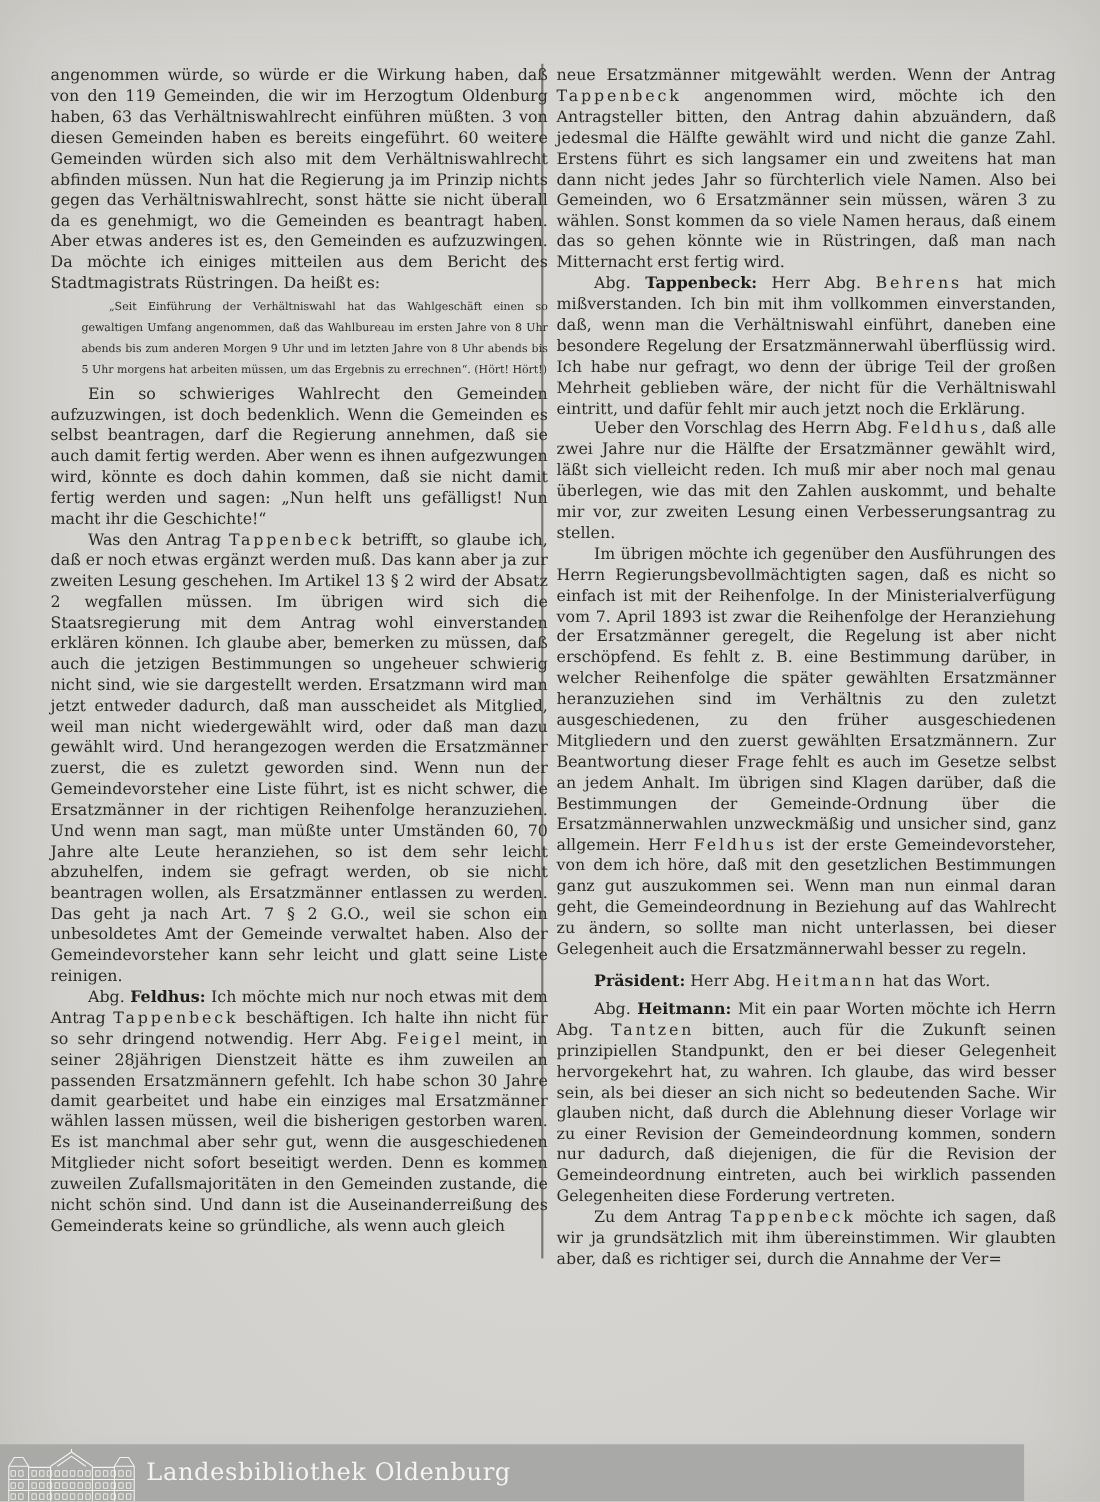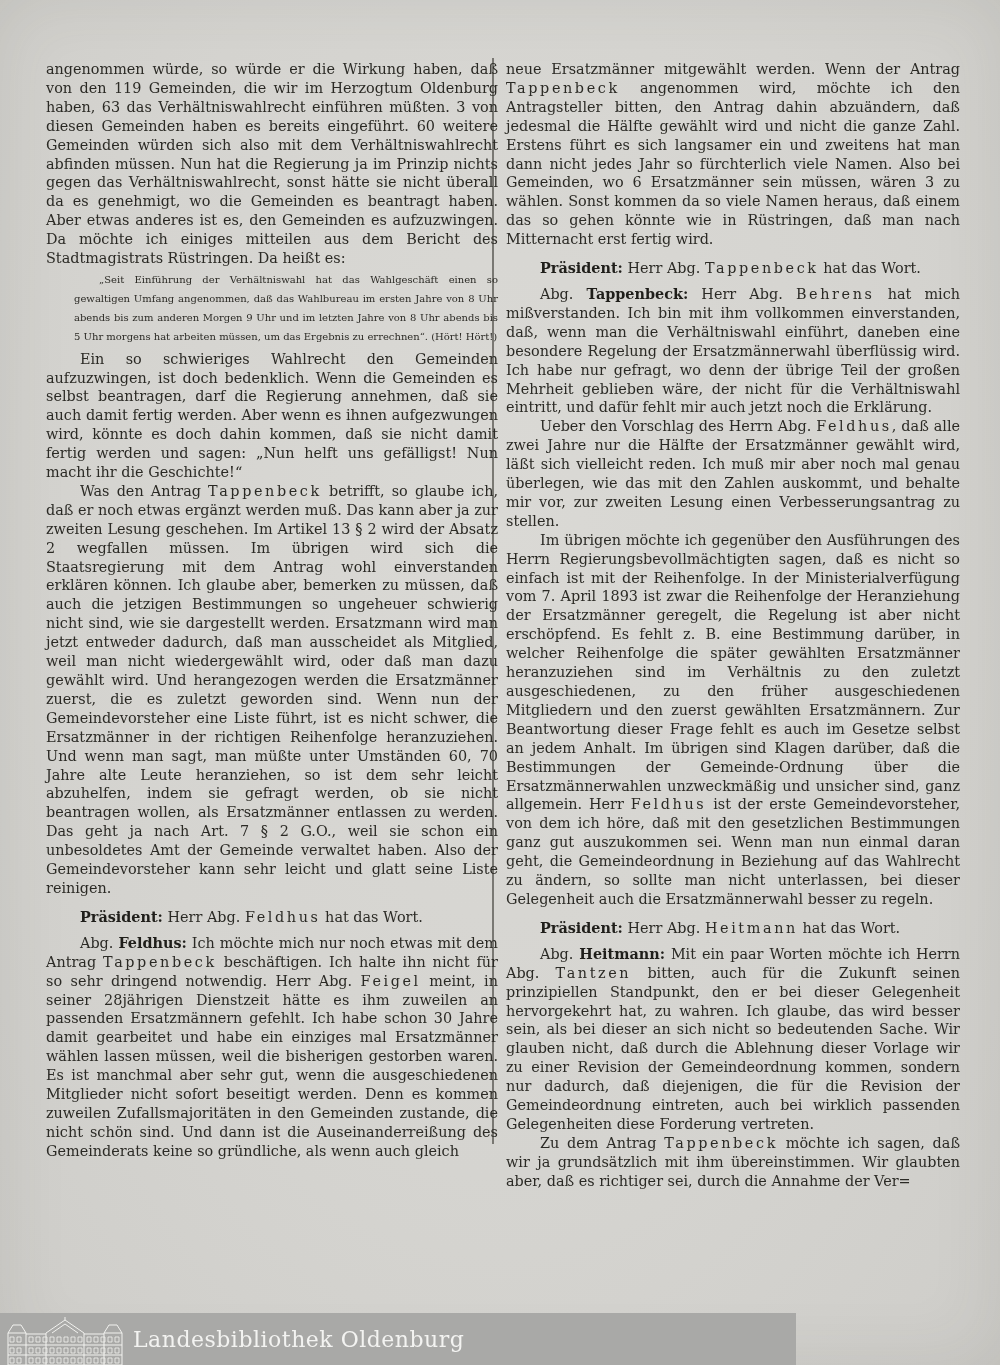--- a/index.html
+++ b/index.html
@@ -31,21 +31,21 @@
     position:absolute;left:492px;top:58px;width:2px;height:1086px;
     background:#55534d;opacity:.72;
   }
   .para{margin:0;}
   .para.ind{text-indent:34px;}
   .para.quote{margin:3px 0 3px 28px;text-indent:25px;font-size:10px;}
   .para.speech{margin:10px 0 7px;text-indent:34px;}
   .b{font-weight:bold;color:#1f1e1a;}
   .sp{letter-spacing:2.6px;}
   .banner{
-    position:absolute;left:0;bottom:0;width:796px;height:52px;
+    position:absolute;left:0;bottom:0;width:931px;height:52px;
     background:#a9a9a7;
   }
   .banner svg{position:absolute;left:6px;bottom:0;display:block;}
   .banner-label{
     position:absolute;left:133px;top:50%;transform:translateY(-50%);
     font-size:22px;color:#f3f3f1;letter-spacing:.5px;white-space:nowrap;
   }
 </style>
 </head>
 <body>
@@ -53,26 +53,24 @@
 <div class="page">
 
 
   <div class="divider"></div>
 
   <div class="col col-left">
       <p class="para"><span>angenommen würde, so würde er die Wirkung haben, daß von den 119 Gemeinden, die wir im Herzogtum Oldenburg haben, 63 das Verhältniswahlrecht einführen müßten. 3 von diesen Gemeinden haben es bereits eingeführt. 60 weitere Gemeinden würden sich also mit dem Verhältniswahlrecht abfinden müssen. Nun hat die Regierung ja im Prinzip nichts gegen das Verhältniswahlrecht, sonst hätte sie nicht überall da es genehmigt, wo die Gemeinden es beantragt haben. Aber etwas anderes ist es, den Gemeinden es aufzuzwingen. Da möchte ich einiges mitteilen aus dem Bericht des Stadtmagistrats Rüstringen. Da heißt es:</span></p>
       <p class="para quote"><span>„Seit Einführung der Verhältniswahl hat das Wahlgeschäft einen so gewaltigen Umfang angenommen, daß das Wahlbureau im ersten Jahre von 8 Uhr abends bis zum anderen Morgen 9 Uhr und im letzten Jahre von 8 Uhr abends bis 5 Uhr morgens hat arbeiten müssen, um das Ergebnis zu errechnen“. (Hört! Hört!)</span></p>
       <p class="para ind"><span>Ein so schwieriges Wahlrecht den Gemeinden aufzuzwingen, ist doch bedenklich. Wenn die Gemeinden es selbst beantragen, darf die Regierung annehmen, daß sie auch damit fertig werden. Aber wenn es ihnen aufgezwungen wird, könnte es doch dahin kommen, daß sie nicht damit fertig werden und sagen: „Nun helft uns gefälligst! Nun macht ihr die Geschichte!“</span></p>
       <p class="para ind"><span>Was den Antrag </span><span class="sp">Tappenbeck</span><span> betrifft, so glaube ich, daß er noch etwas ergänzt werden muß. Das kann aber ja zur zweiten Lesung geschehen. Im Artikel 13 § 2 wird der Absatz 2 wegfallen müssen. Im übrigen wird sich die Staatsregierung mit dem Antrag wohl einverstanden erklären können. Ich glaube aber, bemerken zu müssen, daß auch die jetzigen Bestimmungen so ungeheuer schwierig nicht sind, wie sie dargestellt werden. Ersatzmann wird man jetzt entweder dadurch, daß man ausscheidet als Mitglied, weil man nicht wiedergewählt wird, oder daß man dazu gewählt wird. Und herangezogen werden die Ersatzmänner zuerst, die es zuletzt geworden sind. Wenn nun der Gemeindevorsteher eine Liste führt, ist es nicht schwer, die Ersatzmänner in der richtigen Reihenfolge heranzuziehen. Und wenn man sagt, man müßte unter Umständen 60, 70 Jahre alte Leute heranziehen, so ist dem sehr leicht abzuhelfen, indem sie gefragt werden, ob sie nicht beantragen wollen, als Ersatzmänner entlassen zu werden. Das geht ja nach Art. 7 § 2 G.O., weil sie schon ein unbesoldetes Amt der Gemeinde verwaltet haben. Also der Gemeindevorsteher kann sehr leicht und glatt seine Liste reinigen.</span></p>
-      <p class="para speech"><span class="b">Präsident:</span><span> Herr Abg. </span><span class="sp">Feldhus</span><span> hat das Wort.</span></p>
       <p class="para ind"><span>Abg. </span><span class="b">Feldhus:</span><span> Ich möchte mich nur noch etwas mit dem Antrag </span><span class="sp">Tappenbeck</span><span> beschäftigen. Ich halte ihn nicht für so sehr dringend notwendig. Herr Abg. </span><span class="sp">Feigel</span><span> meint, in seiner 28jährigen Dienstzeit hätte es ihm zuweilen an passenden Ersatzmännern gefehlt. Ich habe schon 30 Jahre damit gearbeitet und habe ein einziges mal Ersatzmänner wählen lassen müssen, weil die bisherigen gestorben waren. Es ist manchmal aber sehr gut, wenn die ausgeschiedenen Mitglieder nicht sofort beseitigt werden. Denn es kommen zuweilen Zufallsmajoritäten in den Gemeinden zustande, die nicht schön sind. Und dann ist die Auseinanderreißung des Gemeinderats keine so gründliche, als wenn auch gleich</span></p>
     </div>
   <div class="col col-right">
       <p class="para"><span>neue Ersatzmänner mitgewählt werden. Wenn der Antrag </span><span class="sp">Tappenbeck</span><span> angenommen wird, möchte ich den Antragsteller bitten, den Antrag dahin abzuändern, daß jedesmal die Hälfte gewählt wird und nicht die ganze Zahl. Erstens führt es sich langsamer ein und zweitens hat man dann nicht jedes Jahr so fürchterlich viele Namen. Also bei Gemeinden, wo 6 Ersatzmänner sein müssen, wären 3 zu wählen. Sonst kommen da so viele Namen heraus, daß einem das so gehen könnte wie in Rüstringen, daß man nach Mitternacht erst fertig wird.</span></p>
-      <p class="para speech"><span class="b">Präsident:</span><span> Herr Abg. </span><span class="sp">Tappenbeck</span><span> hat das Wort.</span></p>
       <p class="para ind"><span>Abg. </span><span class="b">Tappenbeck:</span><span> Herr Abg. </span><span class="sp">Behrens</span><span> hat mich mißverstanden. Ich bin mit ihm vollkommen einverstanden, daß, wenn man die Verhältniswahl einführt, daneben eine besondere Regelung der Ersatzmännerwahl überflüssig wird. Ich habe nur gefragt, wo denn der übrige Teil der großen Mehrheit geblieben wäre, der nicht für die Verhältniswahl eintritt, und dafür fehlt mir auch jetzt noch die Erklärung.</span></p>
       <p class="para ind"><span>Ueber den Vorschlag des Herrn Abg. </span><span class="sp">Feldhus</span><span>, daß alle zwei Jahre nur die Hälfte der Ersatzmänner gewählt wird, läßt sich vielleicht reden. Ich muß mir aber noch mal genau überlegen, wie das mit den Zahlen auskommt, und behalte mir vor, zur zweiten Lesung einen Verbesserungsantrag zu stellen.</span></p>
       <p class="para ind"><span>Im übrigen möchte ich gegenüber den Ausführungen des Herrn Regierungsbevollmächtigten sagen, daß es nicht so einfach ist mit der Reihenfolge. In der Ministerialverfügung vom 7. April 1893 ist zwar die Reihenfolge der Heranziehung der Ersatzmänner geregelt, die Regelung ist aber nicht erschöpfend. Es fehlt z. B. eine Bestimmung darüber, in welcher Reihenfolge die später gewählten Ersatzmänner heranzuziehen sind im Verhältnis zu den zuletzt ausgeschiedenen, zu den früher ausgeschiedenen Mitgliedern und den zuerst gewählten Ersatzmännern. Zur Beantwortung dieser Frage fehlt es auch im Gesetze selbst an jedem Anhalt. Im übrigen sind Klagen darüber, daß die Bestimmungen der Gemeinde-Ordnung über die Ersatzmännerwahlen unzweckmäßig und unsicher sind, ganz allgemein. Herr </span><span class="sp">Feldhus</span><span> ist der erste Gemeindevorsteher, von dem ich höre, daß mit den gesetzlichen Bestimmungen ganz gut auszukommen sei. Wenn man nun einmal daran geht, die Gemeindeordnung in Beziehung auf das Wahlrecht zu ändern, so sollte man nicht unterlassen, bei dieser Gelegenheit auch die Ersatzmännerwahl besser zu regeln.</span></p>
       <p class="para speech"><span class="b">Präsident:</span><span> Herr Abg. </span><span class="sp">Heitmann</span><span> hat das Wort.</span></p>
       <p class="para ind"><span>Abg. </span><span class="b">Heitmann:</span><span> Mit ein paar Worten möchte ich Herrn Abg. </span><span class="sp">Tantzen</span><span> bitten, auch für die Zukunft seinen prinzipiellen Standpunkt, den er bei dieser Gelegenheit hervorgekehrt hat, zu wahren. Ich glaube, das wird besser sein, als bei dieser an sich nicht so bedeutenden Sache. Wir glauben nicht, daß durch die Ablehnung dieser Vorlage wir zu einer Revision der Gemeindeordnung kommen, sondern nur dadurch, daß diejenigen, die für die Revision der Gemeindeordnung eintreten, auch bei wirklich passenden Gelegenheiten diese Forderung vertreten.</span></p>
       <p class="para ind"><span>Zu dem Antrag </span><span class="sp">Tappenbeck</span><span> möchte ich sagen, daß wir ja grundsätzlich mit ihm übereinstimmen. Wir glaubten aber, daß es richtiger sei, durch die Annahme der Ver=</span></p>
     </div>
 
   <div class="banner">
     <svg width="120" height="48" viewBox="0 0 120 48" fill="none" stroke="#f2f2ef" stroke-width="1">

